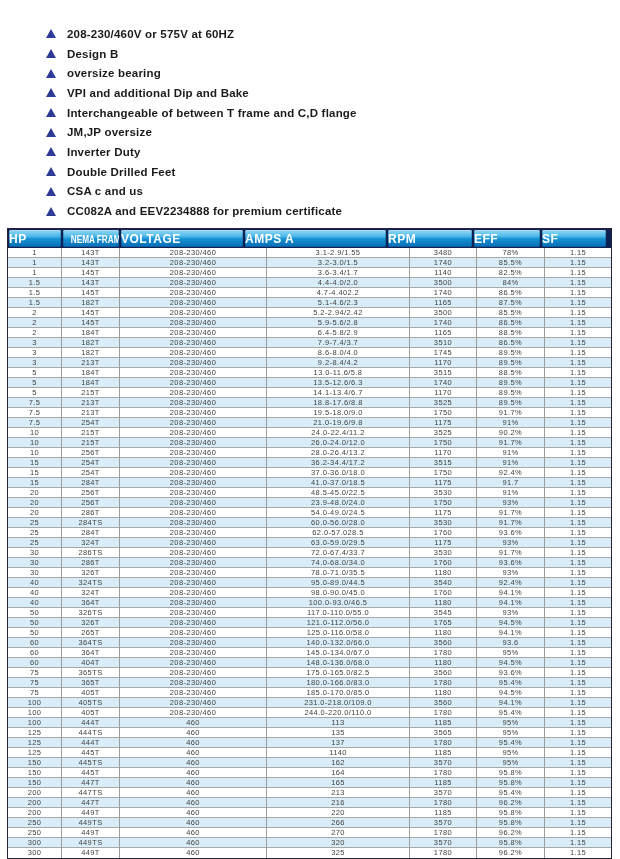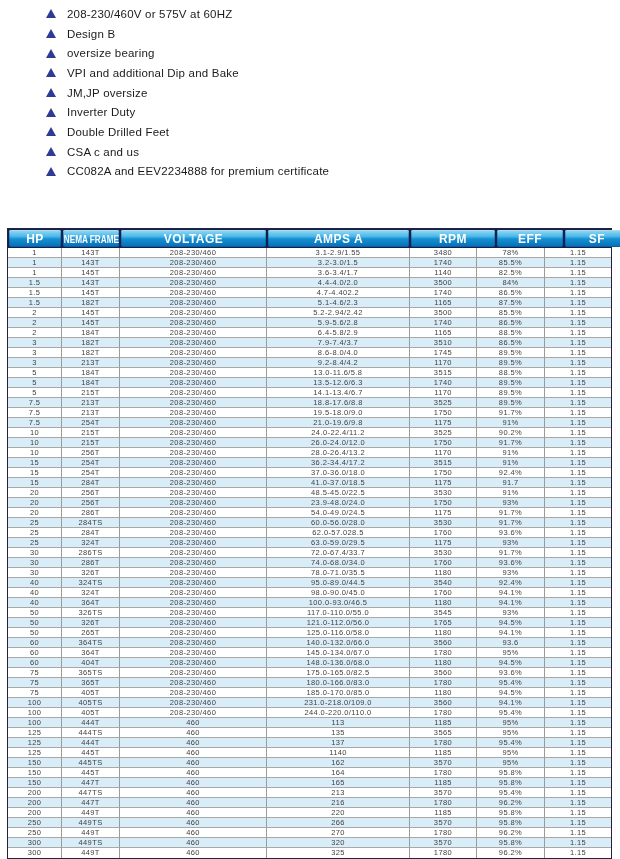--- a/index.html
+++ b/index.html
@@ -3,48 +3,48 @@
 <meta charset="utf-8">
 <style>
   * { margin:0; padding:0; box-sizing:border-box; }
   html,body { background:#ffffff; }
   body {
     width:620px; height:859px; position:relative; overflow:hidden;
     font-family:"Liberation Sans", sans-serif;
   }
 
   
-  .features { position:absolute; left:46px; top:4px; }
+  .features { position:absolute; left:46px; top:24px;font-weight:bold; }
   .feature-item { height:19.7px; display:flex; align-items:center; }
   .tri {
     width:0; height:0; flex:0 0 auto;
     border-left:5.5px solid transparent;
     border-right:5.5px solid transparent;
     border-bottom:9px solid #2e3b96;
     margin-right:11px;
   }
   .feature-text { font-size:11.5px; color:#1b1b1b; letter-spacing:0.2px; white-space:nowrap; }
 
   
   .spec-table {
     position:absolute; left:7px; top:228px; width:605px;
     border:1px solid #23233a; background:#fff;
   }
   .thead {
     display:flex; background:#0e2152; height:19px; padding:1px 0; align-items:stretch;
   }
   .th {
-    flex:0 0 auto; margin:0 1px; display:flex; align-items:center; justify-content:center;
+    flex:0 0 auto; margin:0 1px; display:flex; align-items:center; justify-content:flex-start;
     color:#ffffff; font-weight:bold; font-size:12px; letter-spacing:0.5px;
     background:linear-gradient(180deg,#93ddf8 0%, #4cb6e7 38%, #1591d3 52%, #0a6cb4 100%);
     border-radius:2px;
     box-shadow: inset 0 1px 0 rgba(255,255,255,0.55), inset 0 0 0 1px rgba(8,70,125,0.35);
     overflow:hidden; white-space:nowrap;
   }
-  .th.c0{width:52px} .th.c1{width:56px} .th.c2{width:145px} .th.c3{width:141px}
+  .th.c0{width:52px} .th.c1{width:56px} .th.c2{width:122px} .th.c3{width:141px}
   .th.c4{width:84px} .th.c5{width:66px} .th.c6{width:64px}
   .th.c1 span { font-size:10.5px; transform:scaleX(0.78); letter-spacing:0px; }
 
   .tbody { }
   .tr { display:flex; height:10px; background:#ffffff; }
   .tr:nth-child(even) { background:#d9edf8; }
   .td {
     flex:0 0 auto; display:flex; align-items:center; justify-content:center;
     border-right:1px solid #9b9b9b; border-bottom:1px solid #a8a8a8;
     font-size:7.5px; line-height:1; color:#3f3f3f; letter-spacing:0.4px;
@@ -74,20 +74,24 @@
     <div class="feature-item">
       <span class="tri"></span>
       <span class="feature-text">oversize bearing</span>
     </div>
 
     <div class="feature-item">
       <span class="tri"></span>
       <span class="feature-text">VPI and additional Dip and Bake</span>
     </div>
 
+    <div class="feature-item">
+      <span class="tri"></span>
+      <span class="feature-text">Interchangeable of between T frame and C,D flange</span>
+    </div>
 
     <div class="feature-item">
       <span class="tri"></span>
       <span class="feature-text">JM,JP oversize</span>
     </div>
 
     <div class="feature-item">
       <span class="tri"></span>
       <span class="feature-text">Inverter Duty</span>
     </div>

